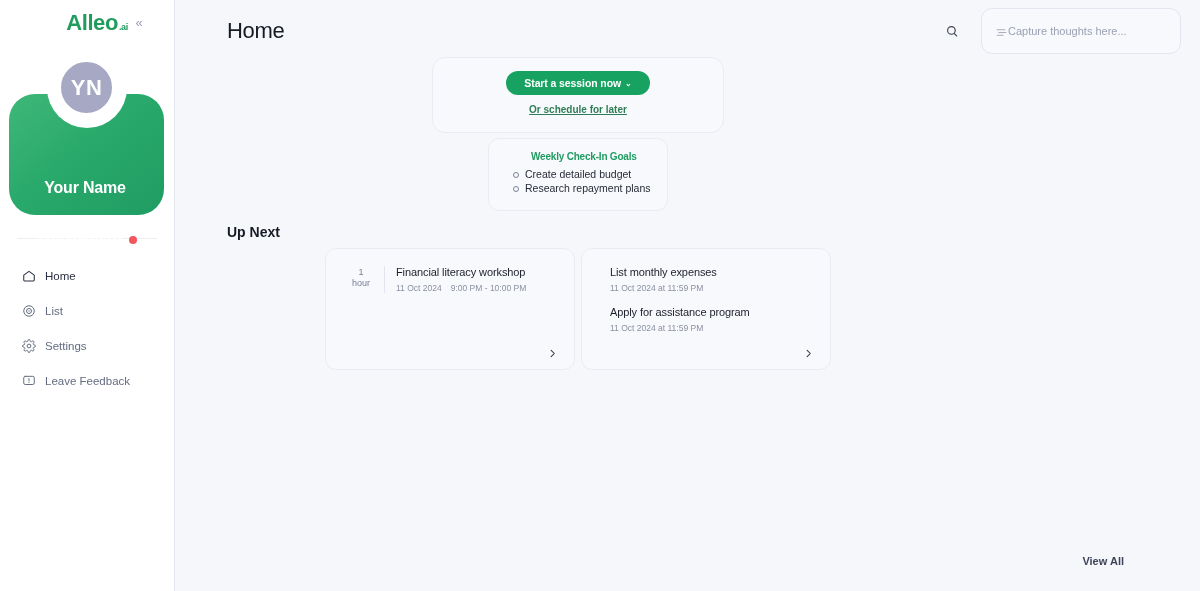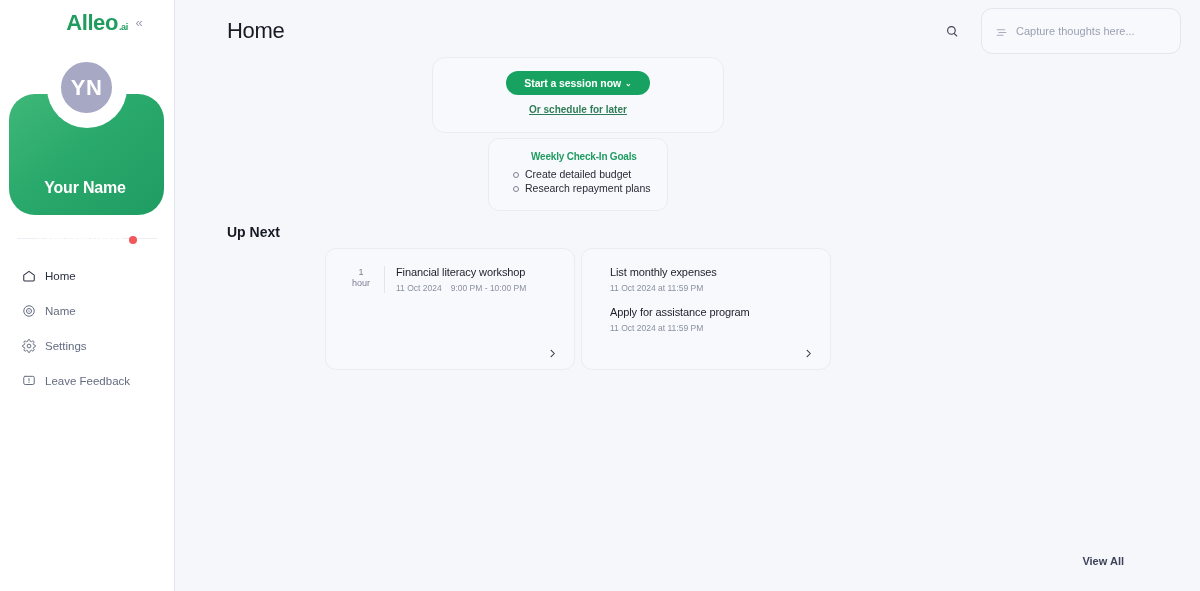--- a/index.html
+++ b/index.html
@@ -86,21 +86,21 @@
   }
   .page-title { font-size: 22px; font-weight: 400; color: #161a23; letter-spacing: -.3px; }
   .top-right { margin-left: auto; display: flex; align-items: center; gap: 18px; }
   .search-btn {
     width: 22px; height: 22px; border: none; background: transparent; cursor: pointer;
     display: flex; align-items: center; justify-content: center; color: #3d4252;
   }
   .capture-box {
     width: 200px; height: 46px;
     border: 1px solid #e3e6ef; border-radius: 11px; background: #f8f9fc;
-    display: flex; align-items: center; gap: 8px; padding: 0 13px;
+    display: flex; align-items: center; gap: 0; padding: 0 13px;
     cursor: text;
   }
   .capture-ico { width: 13px; height: 13px; flex: 0 0 13px; color: #a8adbd; }
   .capture-ph { font-size: 11px; color: #9ba1b2; }
 
   
   .session-card {
     position: absolute; left: 258px; top: 57px;
     width: 292px; height: 76px;
     background: #f8f9fc; border: 1px solid #eaecf3; border-radius: 13px;
@@ -208,21 +208,21 @@
         <span>Home</span>
       </div>
       <div class="nav-item">
         <span class="nav-ico">
           <svg viewBox="0 0 24 24" width="14" height="14" fill="none" stroke="currentColor" stroke-width="1.7">
               <circle cx="12" cy="12" r="9"></circle>
               <circle cx="12" cy="12" r="4.3"></circle>
               <circle cx="12" cy="12" r="1.1" fill="currentColor" stroke="none"></circle>
             </svg>
         </span>
-        <span>Name</span>
+        <span>List</span>
       </div>
       <div class="nav-item">
         <span class="nav-ico">
           <svg viewBox="0 0 24 24" width="14" height="14" fill="none" stroke="currentColor" stroke-width="1.7">
               <circle cx="12" cy="12" r="3.2"></circle>
               <path d="M19.4 15a1.6 1.6 0 0 0 .3 1.8l.1.1a2 2 0 1 1-2.8 2.8l-.1-.1a1.6 1.6 0 0 0-1.8-.3 1.6 1.6 0 0 0-1 1.5V21a2 2 0 1 1-4 0v-.1A1.6 1.6 0 0 0 9 19.4a1.6 1.6 0 0 0-1.8.3l-.1.1a2 2 0 1 1-2.8-2.8l.1-.1a1.6 1.6 0 0 0 .3-1.8 1.6 1.6 0 0 0-1.5-1H3a2 2 0 1 1 0-4h.1A1.6 1.6 0 0 0 4.6 9a1.6 1.6 0 0 0-.3-1.8l-.1-.1a2 2 0 1 1 2.8-2.8l.1.1a1.6 1.6 0 0 0 1.8.3H9a1.6 1.6 0 0 0 1-1.5V3a2 2 0 1 1 4 0v.1a1.6 1.6 0 0 0 1 1.5 1.6 1.6 0 0 0 1.8-.3l.1-.1a2 2 0 1 1 2.8 2.8l-.1.1a1.6 1.6 0 0 0-.3 1.8V9a1.6 1.6 0 0 0 1.5 1H21a2 2 0 1 1 0 4h-.1a1.6 1.6 0 0 0-1.5 1z"></path>
             </svg>
         </span>
         <span>Settings</span>
       </div>

